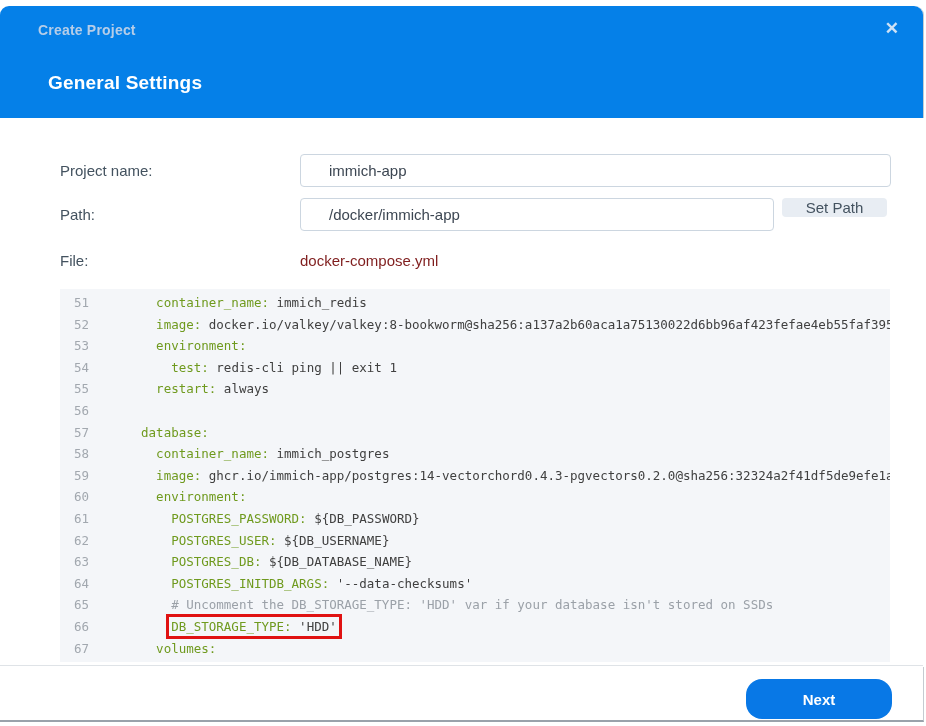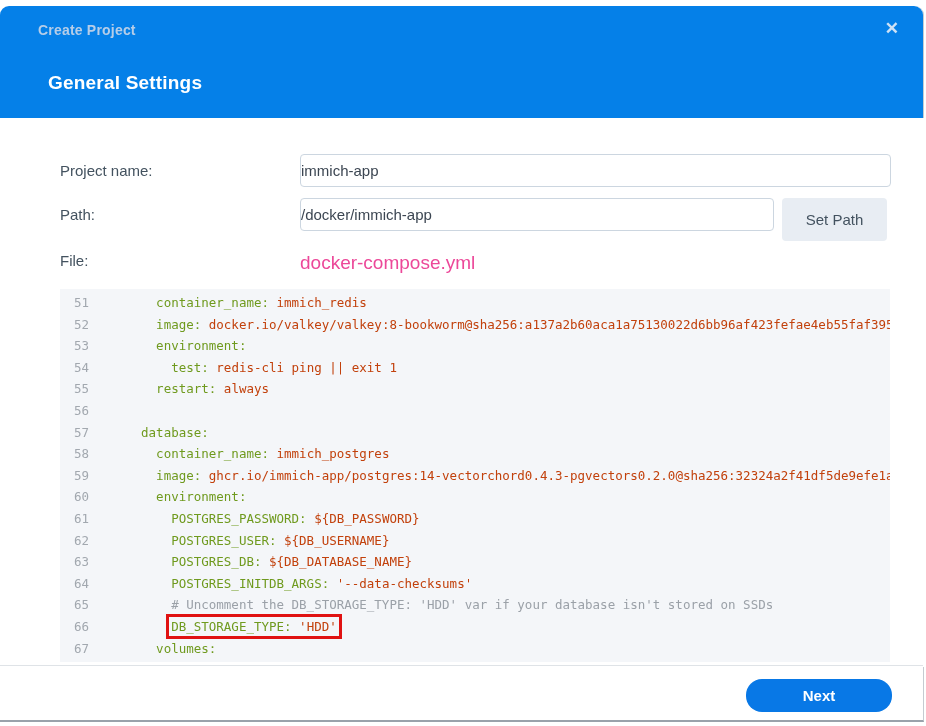--- a/index.html
+++ b/index.html
@@ -35,59 +35,59 @@
   
   .body { position:absolute; left:12px; top:112px; width:100%; height:549px; background:#fff; }
   .form-label { position:absolute; left:48px; font-size:15px; color:#43525f; }
   .lbl-project { top:44px; }
   .lbl-path { top:88px; }
   .lbl-file { top:134px; }
 
   .text-input {
     position:absolute; height:33px; border:1px solid #ccd6e0; border-radius:4px;
     font-family:"Liberation Sans", sans-serif; font-size:15px; color:#3c4652;
-    padding:0 0; background:#fff; outline:none;
+    padding:0 28px; background:#fff; outline:none;
   }
   .input-project { left:288px; top:36px; width:591px; }
   .input-path { left:288px; top:80px; width:474px; }
 
   .set-path-btn {
-    position:absolute; left:770px; top:80px; width:105px; height:43px;
+    position:absolute; left:770px; top:80px; width:105px; height:19px;
     background:#e8edf3; border:none; border-radius:4px;
     font-family:"Liberation Sans", sans-serif; font-size:15px; color:#43525f;
     cursor:pointer;
   }
-  .file-value { position:absolute; left:288px; top:134px; font-size:19px; color:#ec4899; }
+  .file-value { position:absolute; left:288px; top:134px; font-size:15px; color:#7f1d1d; }
 
   
   .code-panel {
     position:absolute; left:48px; top:171px; width:830px; height:373px;
     background:#f4f6f9; overflow:hidden; padding-top:3px;
   }
   .code-line {
     height:21.6px; line-height:21.6px; white-space:pre;
     font-family:"DejaVu Sans Mono", monospace; font-size:12.5px;
   }
   .line-num {
     display:inline-block; width:30px; margin-left:14px; margin-right:22px;
     text-align:left; color:#a2a8af;
   }
   .tok-key { color:#6f9a1e; }
-  .tok-value { color:#c2410c; }
+  .tok-value { color:#404040; }
   .tok-comment { color:#9ba1a8; }
   .tok-plain { color:#3c4652; }
   .red-box { outline:3px solid #e01212; outline-offset:2px; }
 
   
   .footer {
     position:absolute; left:0; bottom:0; width:100%; height:55px;
     background:#ffffff; border-top:1px solid #dfe3e7;
   }
   .next-btn {
-    position:absolute; right:31px; top:13px; width:146px; height:33px;
+    position:absolute; right:31px; top:13px; width:146px; height:40px;
     background:#0878e6; color:#ffffff; border:none; border-radius:16px;
     font-family:"Liberation Sans", sans-serif; font-size:15px; font-weight:bold;
     cursor:pointer;
   }
 </style>
 </head>
 <body>
 
 <div class="dialog">
 

